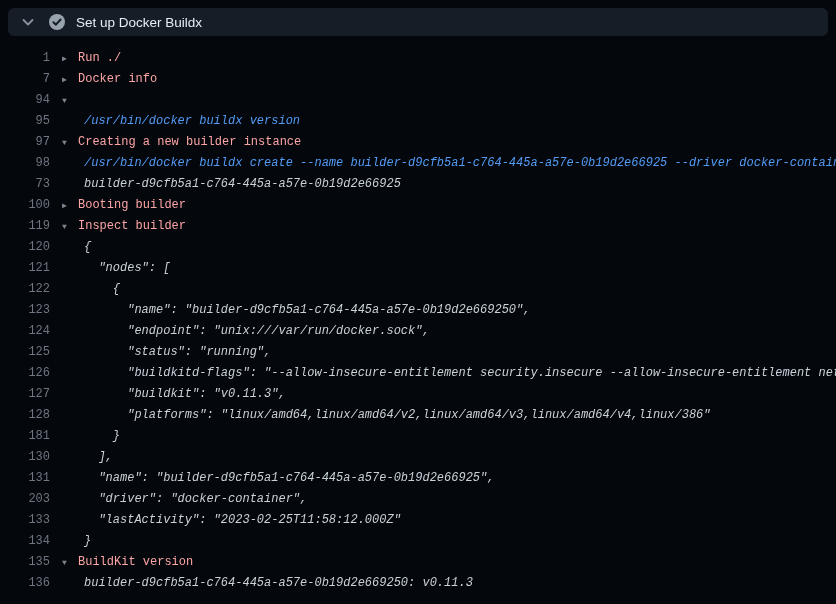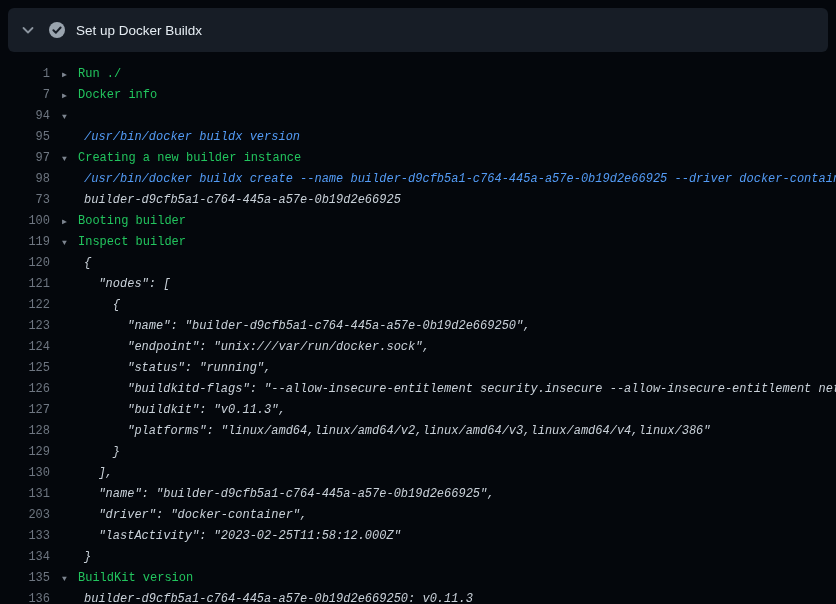--- a/index.html
+++ b/index.html
@@ -10,21 +10,21 @@
   .app {
     position: relative;
     width: 836px;
     height: 604px;
     overflow: hidden;
     background: #04070c;
     font-family: "Liberation Sans", sans-serif;
   }
   .step-header {
     margin: 8px 8px 0 8px;
-    height: 44px;
+    height: 28px;
     background: #171d26;
     border-radius: 6px;
     display: flex;
     align-items: center;
     padding: 0 10px;
     cursor: pointer;
   }
   .chevron-btn {
     width: 16px;
     height: 16px;
@@ -77,21 +77,21 @@
     align-items: baseline;
     cursor: pointer;
   }
   .arrow {
     width: 16px;
     flex: none;
     color: #7d8590;
     font-size: 8px;
   }
   .group-label {
-    color: #22c55e;
+    color: #fca5a5;
   }
   .plain-text {
     margin-left: 34px;
     color: #c9d1d9;
     white-space: pre;
     font-style: italic;
   }
   .plain-text.command {
     color: #539bf5;
   }
@@ -128,21 +128,21 @@
       <div class="log-line"><a class="ln">119</a><span class="group-content"><span class="arrow">▼</span><span class="group-label">Inspect builder</span></span></div>
       <div class="log-line"><a class="ln">120</a><span class="plain-text">{</span></div>
       <div class="log-line"><a class="ln">121</a><span class="plain-text">  "nodes": [</span></div>
       <div class="log-line"><a class="ln">122</a><span class="plain-text">    {</span></div>
       <div class="log-line"><a class="ln">123</a><span class="plain-text">      "name": "builder-d9cfb5a1-c764-445a-a57e-0b19d2e669250",</span></div>
       <div class="log-line"><a class="ln">124</a><span class="plain-text">      "endpoint": "unix:///var/run/docker.sock",</span></div>
       <div class="log-line"><a class="ln">125</a><span class="plain-text">      "status": "running",</span></div>
       <div class="log-line"><a class="ln">126</a><span class="plain-text">      "buildkitd-flags": "--allow-insecure-entitlement security.insecure --allow-insecure-entitlement network.host",</span></div>
       <div class="log-line"><a class="ln">127</a><span class="plain-text">      "buildkit": "v0.11.3",</span></div>
       <div class="log-line"><a class="ln">128</a><span class="plain-text">      "platforms": "linux/amd64,linux/amd64/v2,linux/amd64/v3,linux/amd64/v4,linux/386"</span></div>
-      <div class="log-line"><a class="ln">129</a><span class="plain-text">    }</span></div>
+      <div class="log-line"><a class="ln">181</a><span class="plain-text">    }</span></div>
       <div class="log-line"><a class="ln">130</a><span class="plain-text">  ],</span></div>
       <div class="log-line"><a class="ln">131</a><span class="plain-text">  "name": "builder-d9cfb5a1-c764-445a-a57e-0b19d2e66925",</span></div>
       <div class="log-line"><a class="ln">203</a><span class="plain-text">  "driver": "docker-container",</span></div>
       <div class="log-line"><a class="ln">133</a><span class="plain-text">  "lastActivity": "2023-02-25T11:58:12.000Z"</span></div>
       <div class="log-line"><a class="ln">134</a><span class="plain-text">}</span></div>
       <div class="log-line"><a class="ln">135</a><span class="group-content"><span class="arrow">▼</span><span class="group-label">BuildKit version</span></span></div>
       <div class="log-line"><a class="ln">136</a><span class="plain-text">builder-d9cfb5a1-c764-445a-a57e-0b19d2e669250: v0.11.3</span></div>
     </div>
 
 </div>

